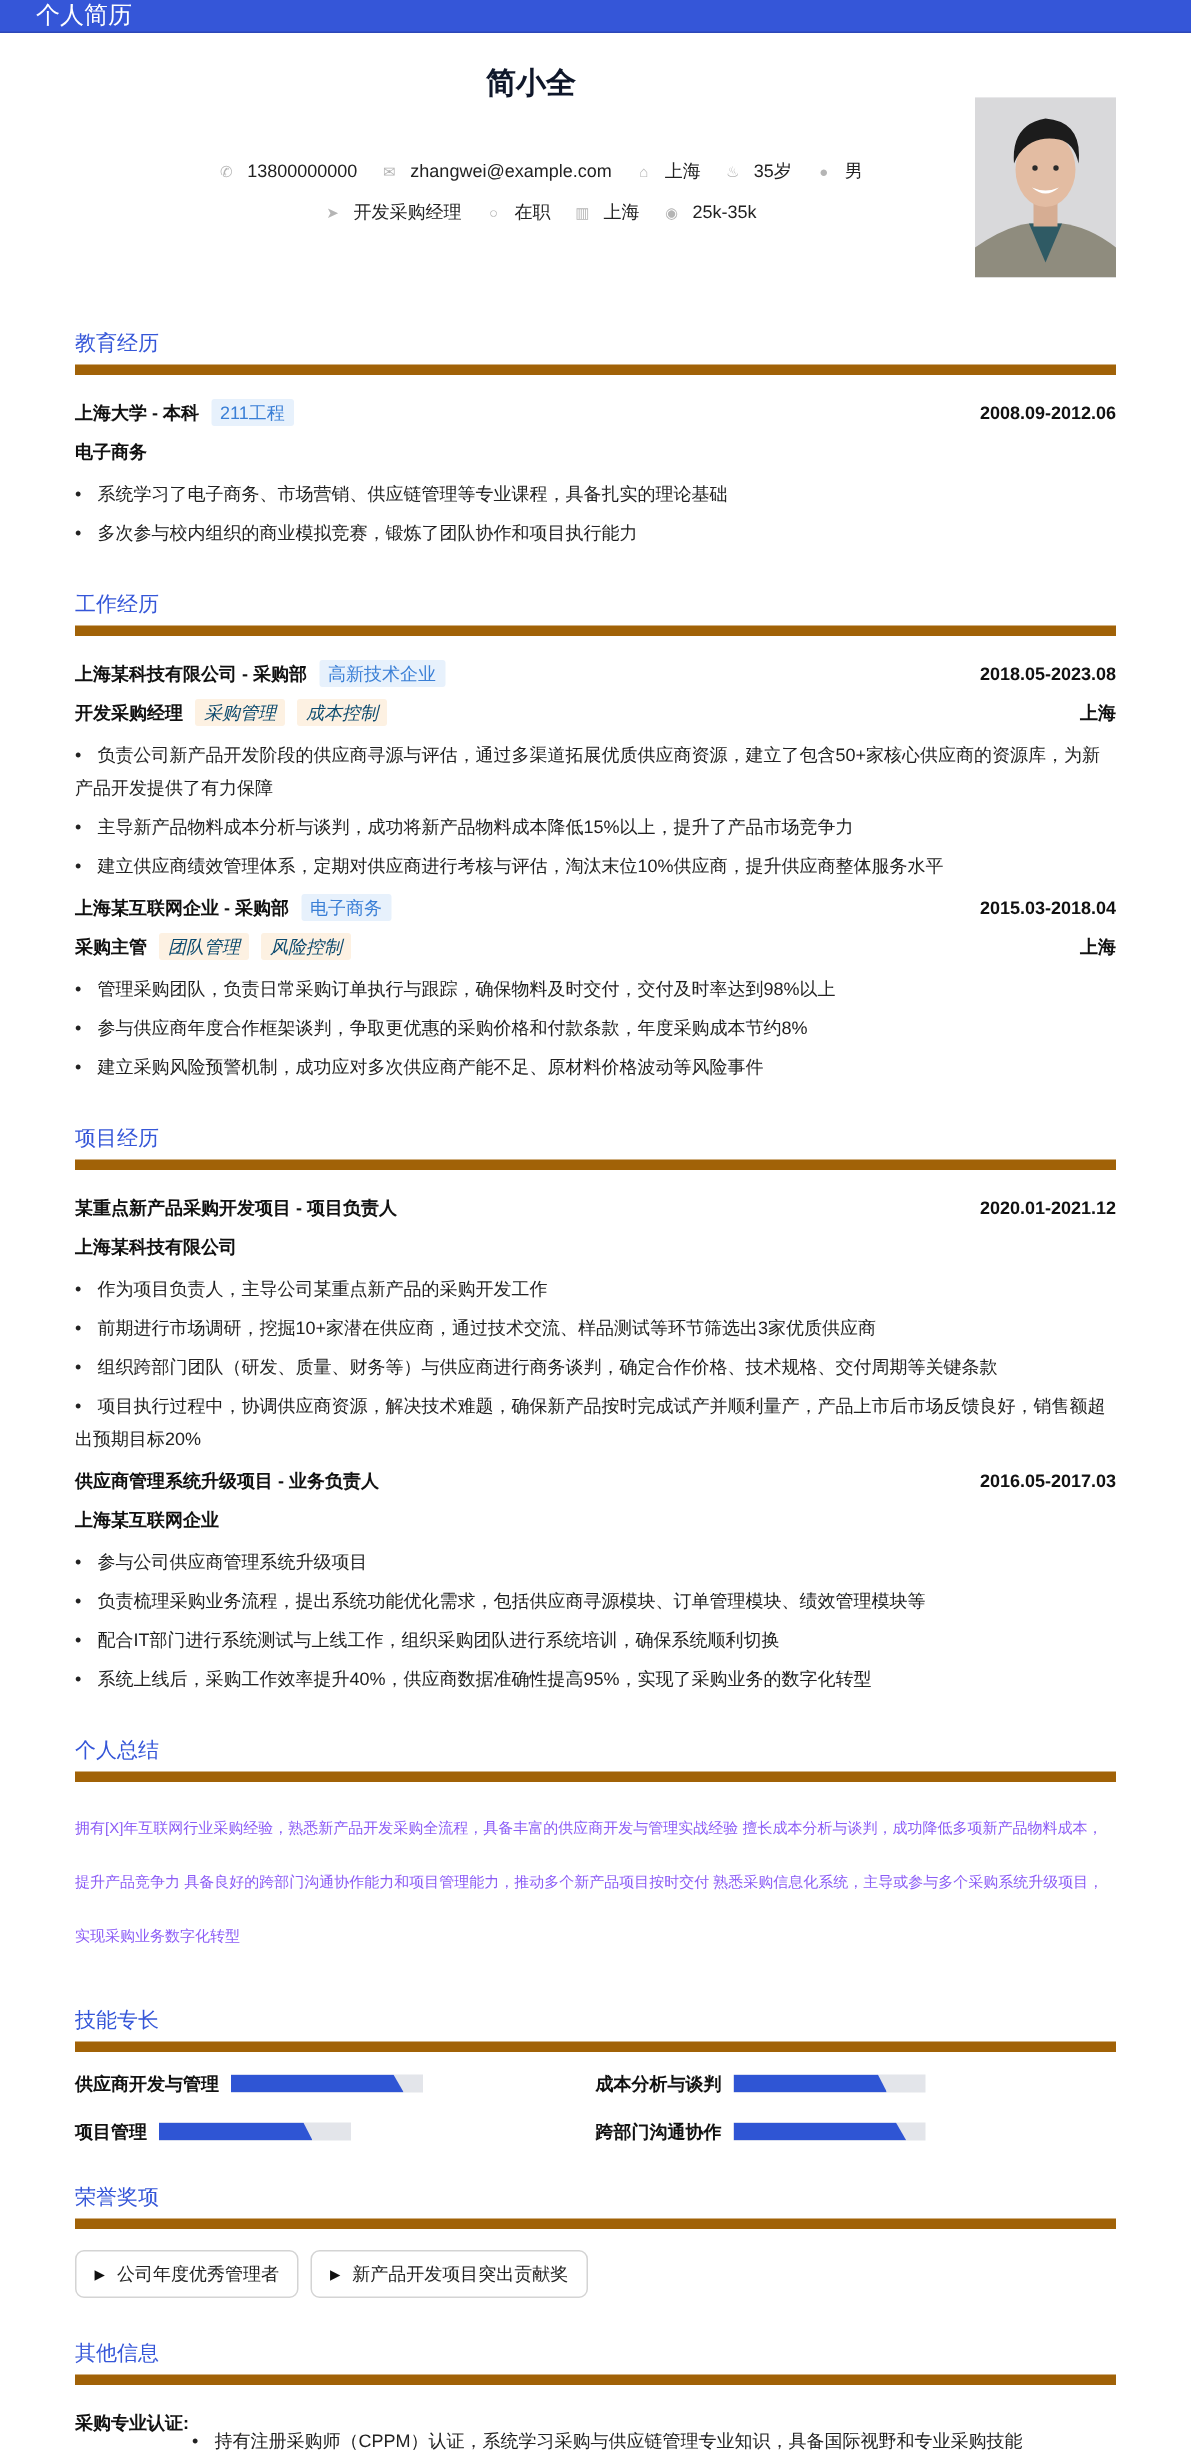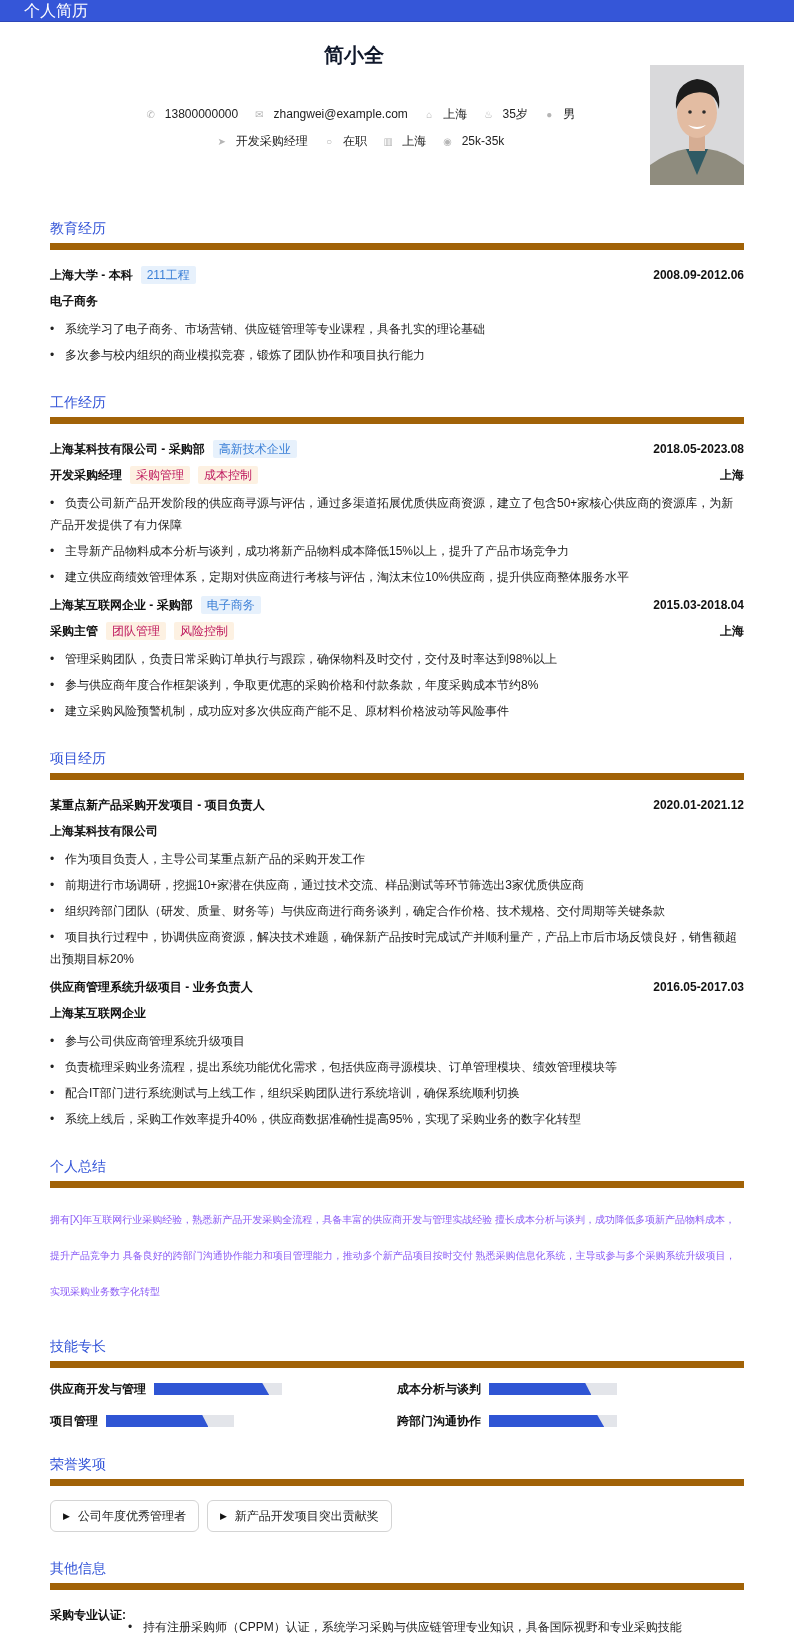--- a/index.html
+++ b/index.html
@@ -19,21 +19,21 @@
   .info-item .ico { display: inline-block; width: 12px; color: #b5b5b5; font-size: 10px; margin-right: 8px; text-align: center; }
   .photo { position: absolute; right: 0; top: 43px; width: 94px; height: 120px; background: #d8d8da; overflow: hidden; }
 
   .section { margin-top: 0; }
   .section-title { color: #3556d8; font-size: 14px; font-weight: normal; padding-bottom: 5px; border-bottom: 7px solid #a16207; margin-bottom: 14px; margin-top: 28px; }
   .entry-head { display: flex; justify-content: space-between; align-items: center; height: 22px; }
   .entry-title { font-weight: bold; font-size: 12px; color: #111; }
   .entry-date { font-weight: bold; font-size: 12px; color: #111; }
   .tag { display: inline-block; font-size: 12px; font-weight: normal; padding: 1px 6px; margin-left: 8px; border-radius: 2px; line-height: 16px; }
   .tag.blue { background: #e7f1fc; color: #3a7fd6; text-align: center; }
-  .tag.orange { background: #fdf1e2; color: #be185d; }
+  .tag.orange { background: #fdf1e2; color: #0c4a6e; font-style: italic; }
   .sub { font-weight: bold; font-size: 12px; color: #111; height: 22px; line-height: 22px; margin-top: 4px; }
   ul.bullets { list-style: none; margin-top: 6px; }
   ul.bullets li { position: relative; padding-left: 15px; line-height: 22px; margin-bottom: 4px; font-size: 12px; color: #222; }
   ul.bullets li::before { content: "•"; position: absolute; left: 0; top: 0; color: #222; }
   ul.bullets li.wrap { padding-left: 0; text-indent: 15px; }
   ul.bullets li.wrap::before { left: 0; text-indent: 0; }
 
   .summary { line-height: 36px; font-size: 10px; color: #8b5cf6; }
 
   .skills { display: grid; grid-template-columns: 1fr 1fr; row-gap: 18px; margin-top: 4px; }

